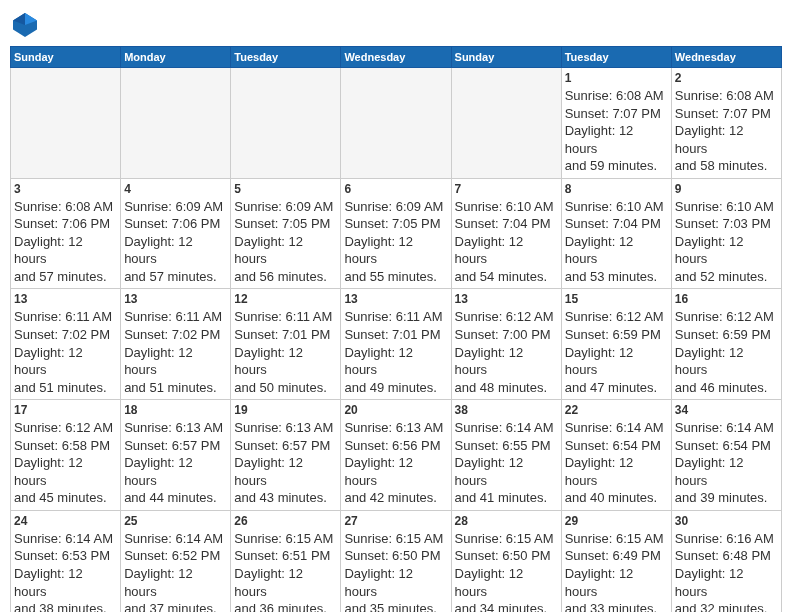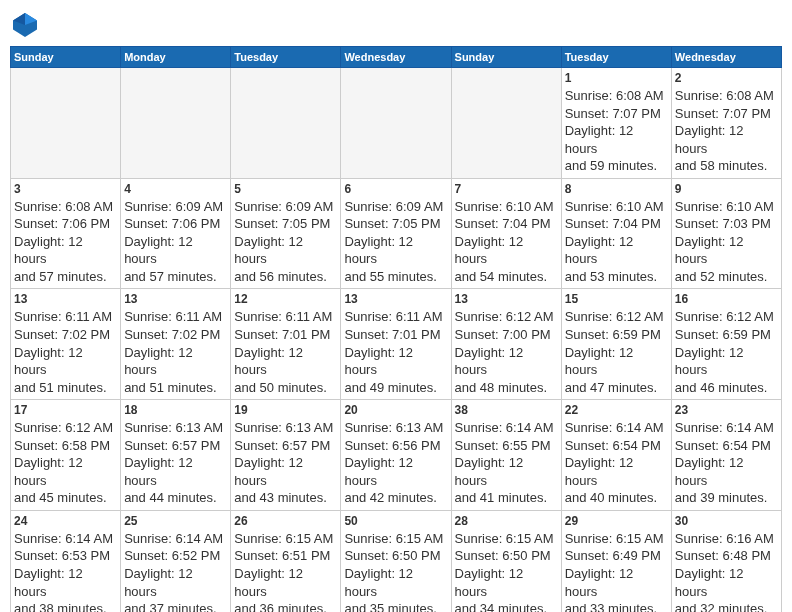--- a/index.html
+++ b/index.html
@@ -291,21 +291,21 @@
 and 41 minutes.</div>
           </td>
           <td>
             <span class="day-number">22</span>
             <div class="day-info" style="white-space: pre-line;">Sunrise: 6:14 AM
 Sunset: 6:54 PM
 Daylight: 12 hours
 and 40 minutes.</div>
           </td>
           <td>
-            <span class="day-number">23</span>
+            <span class="day-number">34</span>
             <div class="day-info" style="white-space: pre-line;">Sunrise: 6:14 AM
 Sunset: 6:54 PM
 Daylight: 12 hours
 and 39 minutes.</div>
           </td>
         </tr>
         <tr>
           <td>
             <span class="day-number">24</span>
             <div class="day-info" style="white-space: pre-line;">Sunrise: 6:14 AM
@@ -321,21 +321,21 @@
 and 37 minutes.</div>
           </td>
           <td>
             <span class="day-number">26</span>
             <div class="day-info" style="white-space: pre-line;">Sunrise: 6:15 AM
 Sunset: 6:51 PM
 Daylight: 12 hours
 and 36 minutes.</div>
           </td>
           <td>
-            <span class="day-number">50</span>
+            <span class="day-number">27</span>
             <div class="day-info" style="white-space: pre-line;">Sunrise: 6:15 AM
 Sunset: 6:50 PM
 Daylight: 12 hours
 and 35 minutes.</div>
           </td>
           <td>
             <span class="day-number">28</span>
             <div class="day-info" style="white-space: pre-line;">Sunrise: 6:15 AM
 Sunset: 6:50 PM
 Daylight: 12 hours

